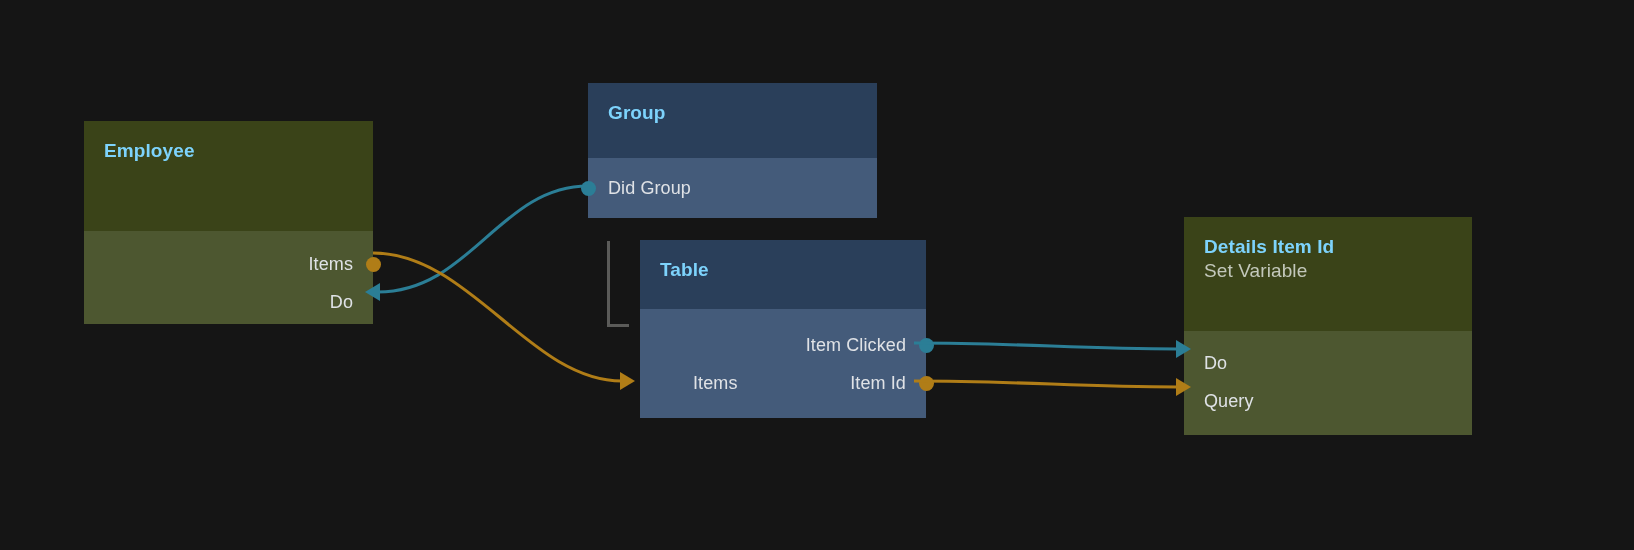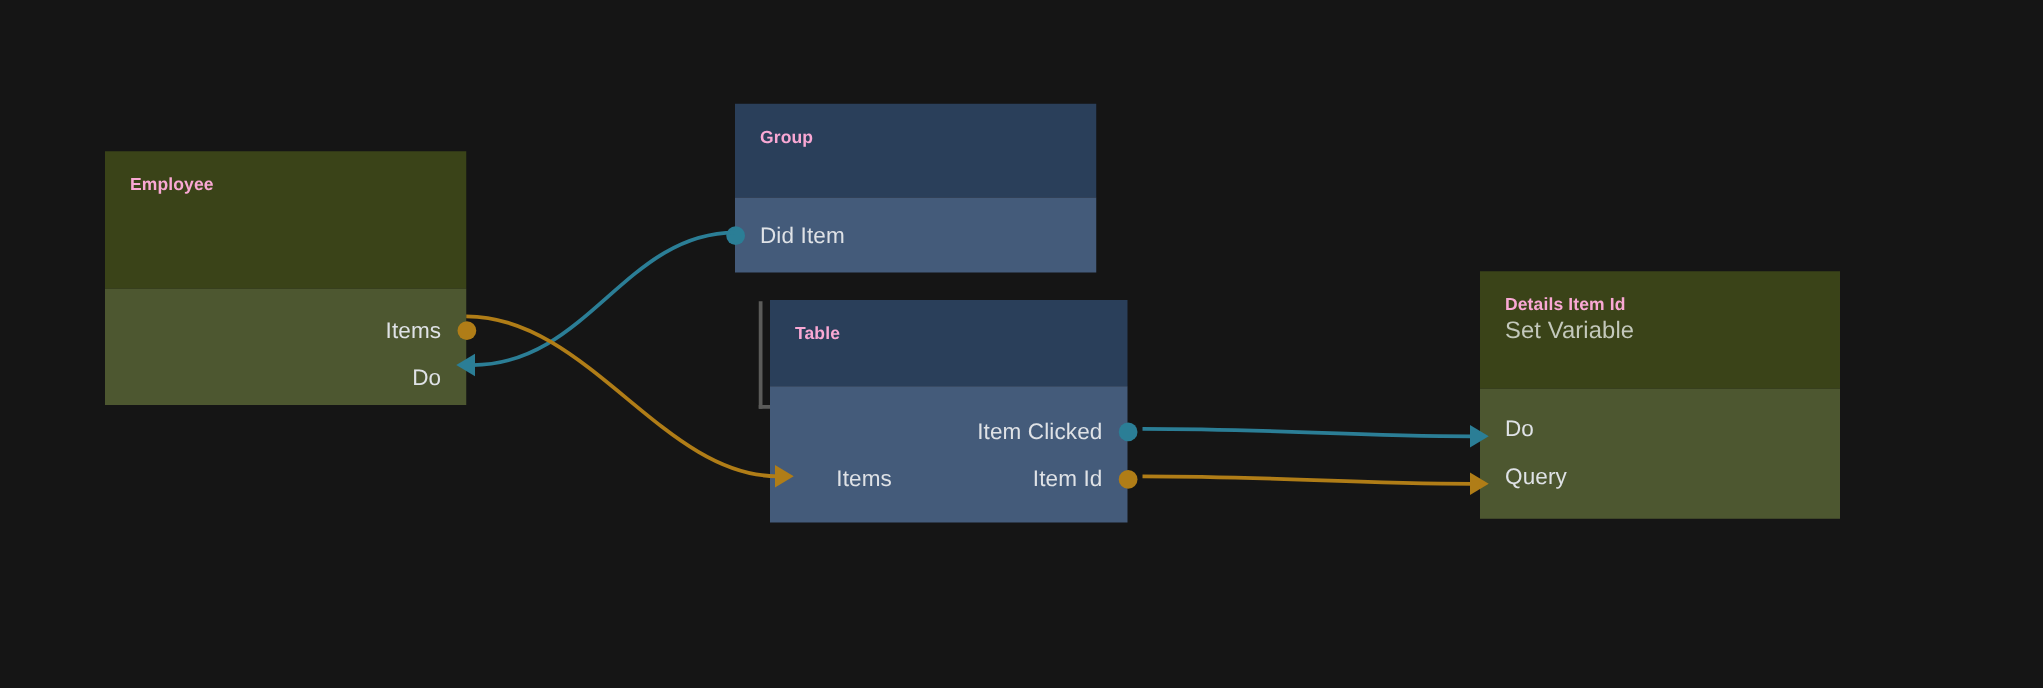--- a/index.html
+++ b/index.html
@@ -27,23 +27,23 @@
   .node {
     position: absolute;
     box-sizing: border-box;
     overflow: visible;
   }
   .node-header {
     box-sizing: border-box;
     padding: 18px 20px 16px 20px;
   }
   .node-title {
-    font-size: 14px;
+    font-size: 19px;
     font-weight: bold;
-    color: #f9a8d4;
+    color: #7dd3fc;
     line-height: 1.28;
     letter-spacing: 0.1px;
   }
   .node-subtitle {
     font-size: 19px;
     font-weight: normal;
     color: #c3c8bb;
     line-height: 1.28;
     letter-spacing: 0.1px;
   }
@@ -113,44 +113,44 @@
     </div>
   </div>
 
   <div class="node blue" style="left:588px; top:83px; width:289px; height:135px;">
     <div class="node-header" style="height:75px;">
       <div class="node-title">Group</div>
     </div>
     <div class="node-body" style="height:60px; padding-top:11px;">
       <div class="port-row in">
         <span class="dot left" style="background:#2b7e96;"></span>
-        <span class="port-label">Did Item</span>
+        <span class="port-label">Did Group</span>
       </div>
     </div>
   </div>
 
-  <div class="node blue" style="left:616px; top:240px; width:286px; height:178px;">
+  <div class="node blue" style="left:640px; top:240px; width:286px; height:178px;">
     <div class="node-header" style="height:69px;">
       <div class="node-title">Table</div>
     </div>
     <div class="node-body" style="height:109px; padding-top:17px;padding-left:33px;">
       <div class="port-row out">
         <span class="port-label">Item Clicked</span>
         <span class="dot right" style="background:#2b7e96;"></span>
       </div>
       <div class="port-row split">
         <span class="port-label">Items</span>
         <span class="port-label">Item Id</span>
         <span class="dot right" style="background:#b07d17;"></span>
       </div>
     </div>
   </div>
 
   <div class="node green" style="left:1184px; top:217px; width:288px; height:201px;">
-    <div class="node-header" style="height:94px;">
+    <div class="node-header" style="height:114px;">
       <div class="node-title">Details Item Id</div>
       <div class="node-subtitle">Set Variable</div>
     </div>
     <div class="node-body" style="height:104px; padding-top:13px;">
       <div class="port-row in">
         <span class="port-label">Do</span>
       </div>
       <div class="port-row in">
         <span class="port-label">Query</span>
       </div>

